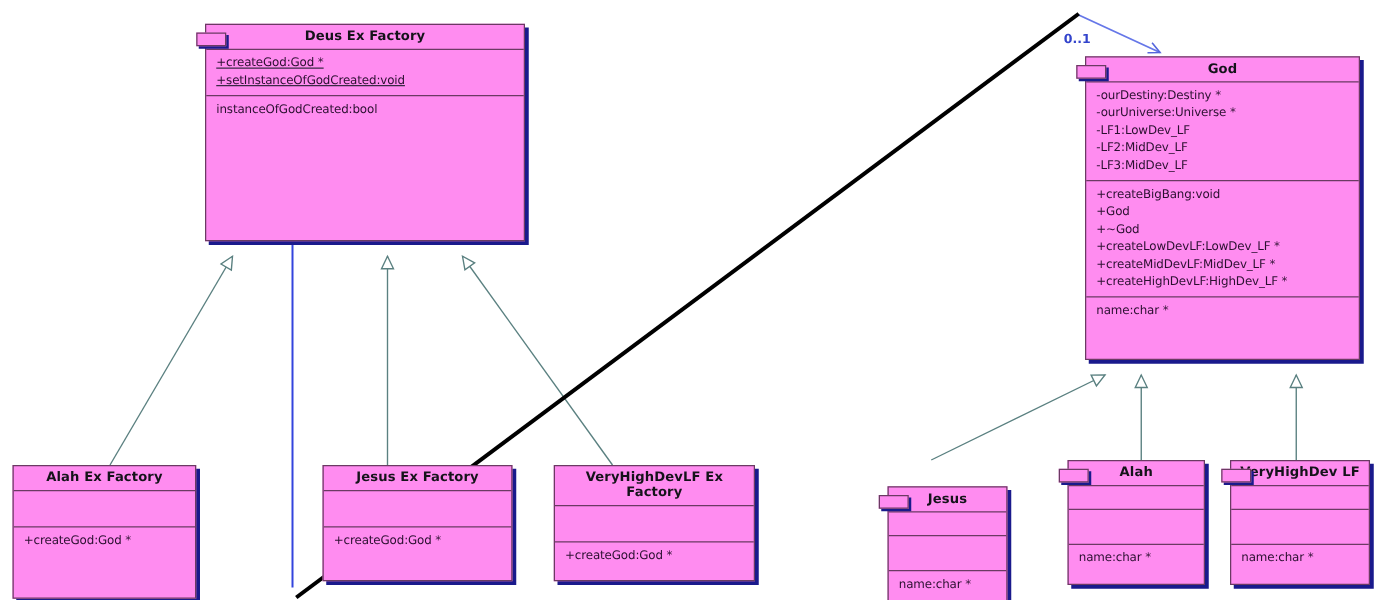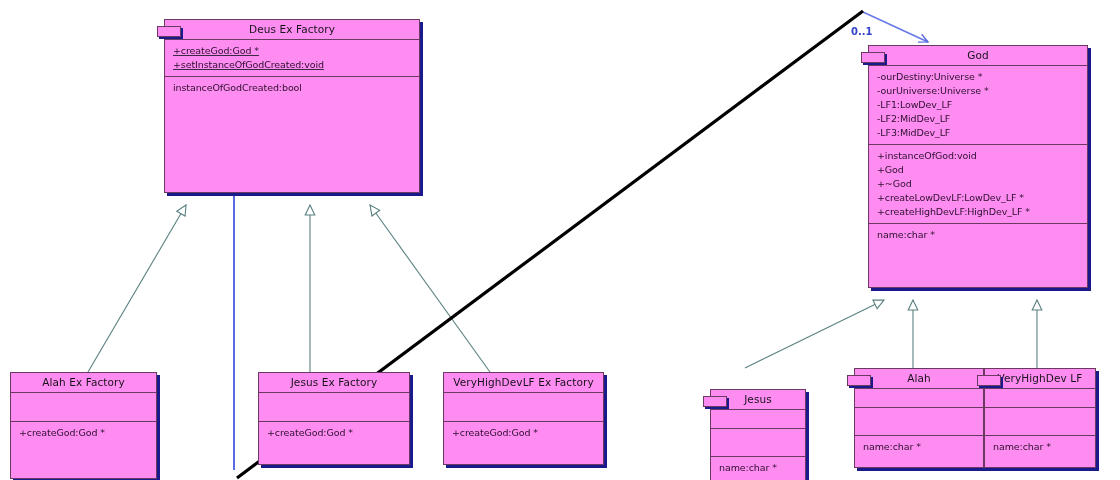--- a/index.html
+++ b/index.html
@@ -41,21 +41,21 @@
     top: 6px;
     width: 24px;
     height: 11px;
     background: #ff8cf0;
     border: 1.5px solid #6b3a63;
     box-shadow: 2px 2px 0 0 #1a1a8c;
     box-sizing: border-box;
   }
   .cls-title {
     text-align: center;
-    font-weight: normal;
+    font-weight: bold;
     font-size: 10.5px;
     color: #15131a;
     padding: 3px 4px 4px 4px;
     border-bottom: 1.4px solid #6b3a63;
     letter-spacing: 0.1px;
   }
   .cls-compartment {
     border-bottom: 1.4px solid #6b3a63;
     padding: 4px 6px 4px 8px;
   }
@@ -148,31 +148,32 @@
     </div>
     <div class="cls-compartment">
       <div class="member">instanceOfGodCreated:bool</div>
     </div>
   </div>
 
   <div class="uml-class" style="left:868px; top:45px; width:220px; height:243px;">
     <div class="tab"></div>
     <div class="cls-title">God</div>
     <div class="cls-compartment">
-      <div class="member">-ourDestiny:Universe *</div>
+      <div class="member">-ourDestiny:Destiny *</div>
       <div class="member">-ourUniverse:Universe *</div>
       <div class="member">-LF1:LowDev_LF</div>
       <div class="member">-LF2:MidDev_LF</div>
       <div class="member">-LF3:MidDev_LF</div>
     </div>
     <div class="cls-compartment">
-      <div class="member">+instanceOfGod:void</div>
+      <div class="member">+createBigBang:void</div>
       <div class="member">+God</div>
       <div class="member">+~God</div>
       <div class="member">+createLowDevLF:LowDev_LF *</div>
+      <div class="member">+createMidDevLF:MidDev_LF *</div>
       <div class="member">+createHighDevLF:HighDev_LF *</div>
     </div>
     <div class="cls-compartment">
       <div class="member">name:char *</div>
     </div>
   </div>
 
   <div class="uml-class" style="left:10px; top:372px; width:147px; height:107px;">
     <div class="cls-title">Alah Ex Factory</div>
     <div class="cls-compartment empty" style="height:28px;"></div>
@@ -200,21 +201,21 @@
   <div class="uml-class" style="left:710px; top:389px; width:96px; height:100px;">
     <div class="tab"></div>
     <div class="cls-title">Jesus</div>
     <div class="rule-row"></div>
     <div class="rule-row tall"></div>
     <div class="cls-compartment" style="border-bottom:none;">
       <div class="member">name:char *</div>
     </div>
   </div>
 
-  <div class="uml-class" style="left:854px; top:368px; width:130px; height:100px;">
+  <div class="uml-class" style="left:854px; top:368px; width:110px; height:100px;">
     <div class="tab"></div>
     <div class="cls-title">Alah</div>
     <div class="rule-row"></div>
     <div class="rule-row tall"></div>
     <div class="cls-compartment" style="border-bottom:none;">
       <div class="member">name:char *</div>
     </div>
   </div>
 
   <div class="uml-class" style="left:984px; top:368px; width:112px; height:100px;">

